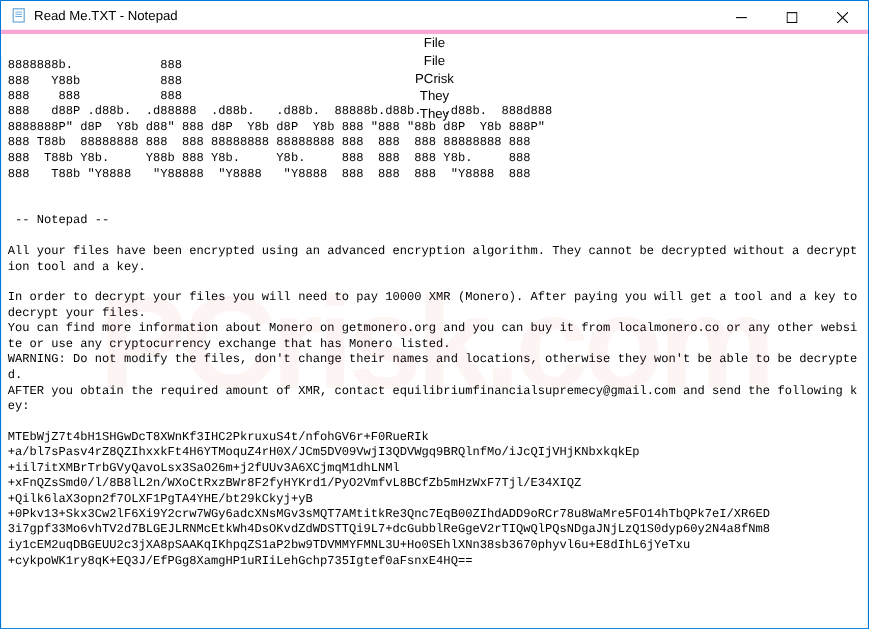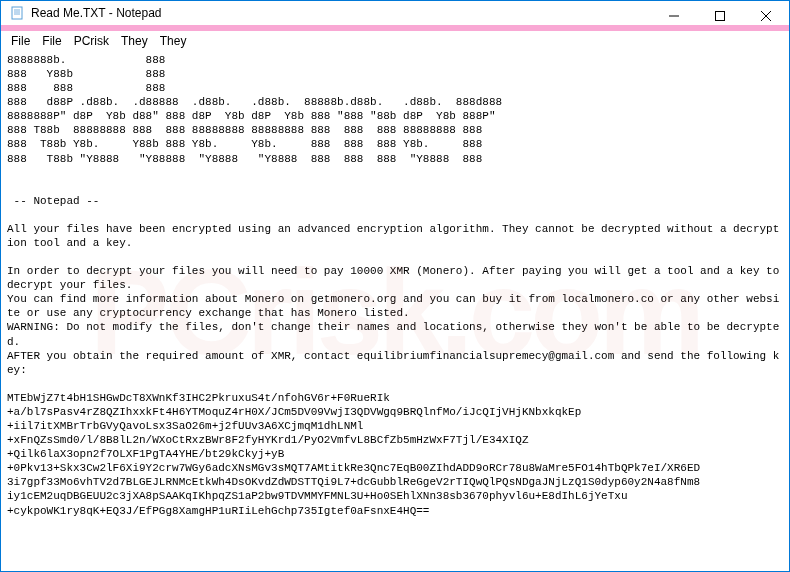--- a/index.html
+++ b/index.html
@@ -10,21 +10,21 @@
   font-family: "Segoe UI", Arial, sans-serif;
   border: 1px solid #0078d7;
   overflow: hidden;
   position: relative;
 }
 .titlebar {
   height: 30px;
   background: #fff;
   display: flex;
   align-items: center;
-  border-bottom: 6px solid #f9a8d4;
+  border-bottom: 4px solid #f9a8d4;
 }
 .titlebar-icon {
   width: 16px;
   height: 16px;
   margin: 0 6px 0 8px;
   display: flex;
   align-items: center;
   justify-content: center;
 }
 .titlebar-title {
@@ -47,20 +47,21 @@
   color: #000;
   cursor: pointer;
 }
 .menubar {
   height: 20px;
   display: flex;
   align-items: center;
   padding: 0 4px;
   font-size: 12px;
   background: #fff;
+  flex-direction: column;
 }
 .menu-item {
   padding: 1px 6px;
   cursor: pointer;
 }
 .content {
   padding: 2px 6px;
   font-family: Consolas, "Courier New", monospace;
   font-size: 11px;
   line-height: 1.28;

